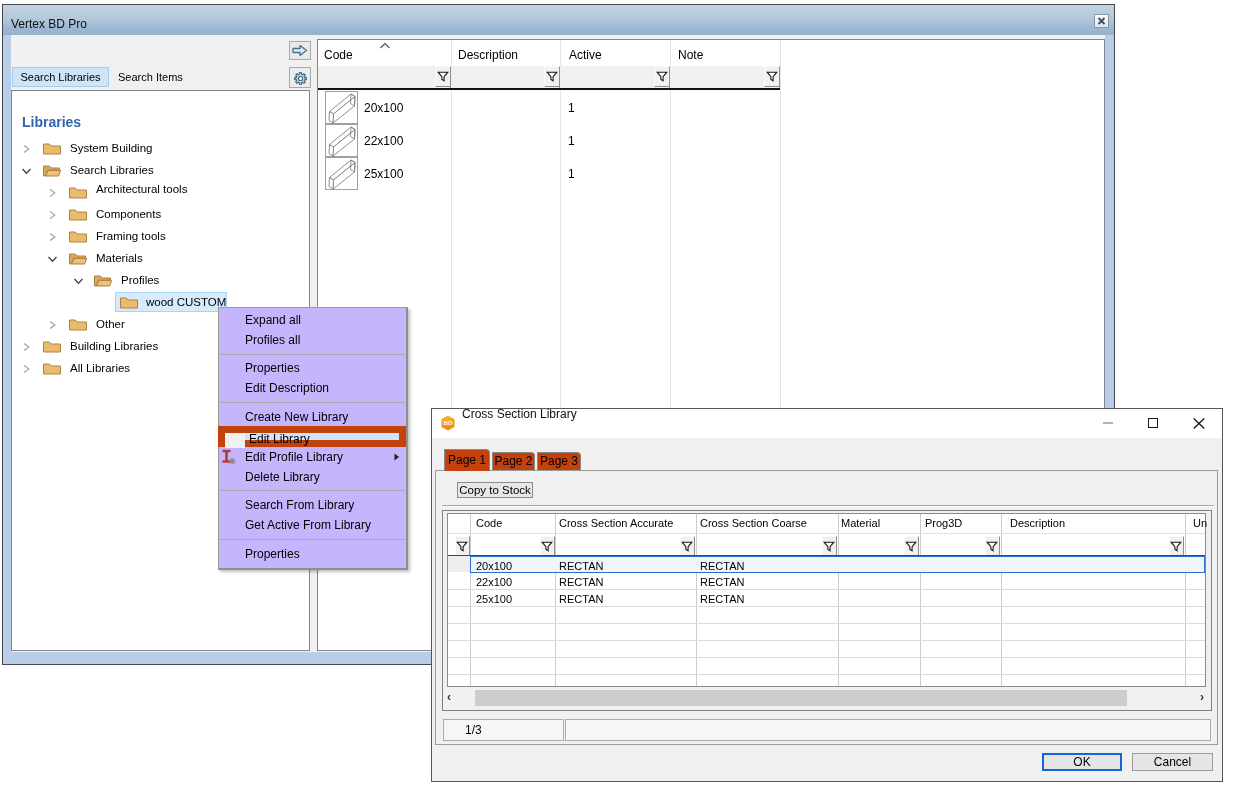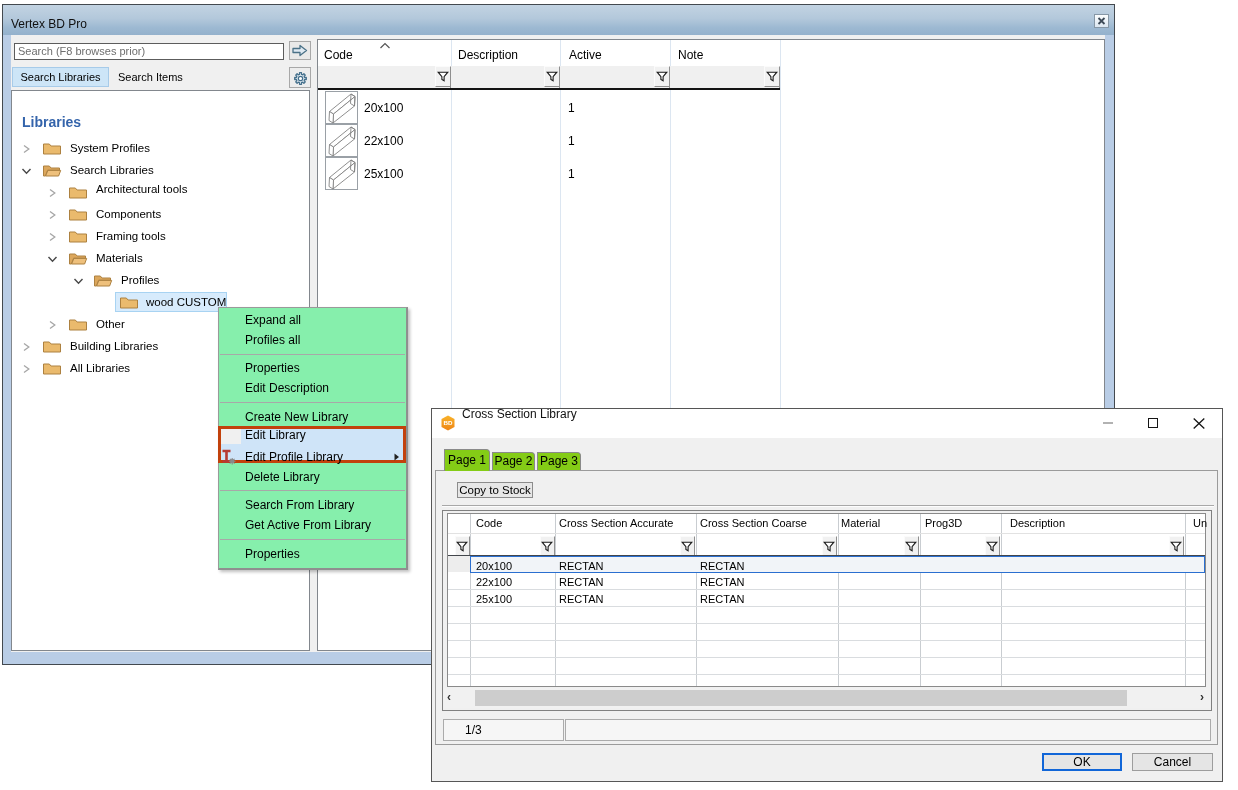--- a/index.html
+++ b/index.html
@@ -31,31 +31,31 @@
   
   #tablepanel{left:317px;top:39px;width:788px;height:612px;background:#fff;border:1px solid #82878d;box-sizing:border-box;}
   .colline{position:absolute;width:1px;top:40px;height:610px;background:#dce6f1;}
   .hdrtxt{position:absolute;top:48px;font-size:12px;color:#000;}
   .filtcell{position:absolute;top:66px;height:22px;background:#f0f0f0;border-right:1px solid #909090;box-sizing:border-box;}
   .funbtn{position:absolute;width:16px;height:21px;background:#f1f1f1;border:1px solid;border-color:#fbfbfb #8f8f8f #8f8f8f #fbfbfb;box-sizing:border-box;}
   #blackline{left:318px;top:88px;width:462px;height:2px;background:#131313;}
   .iconbox{position:absolute;left:325px;width:33px;height:33px;background:#fff;border:1px solid #9aa0a6;box-sizing:border-box;}
   .rowtxt{position:absolute;font-size:12px;}
   
-  #ctxmenu{left:218px;top:307px;width:190px;height:263px;background:#86efac;border:1px solid #9a9a9a;
+  #ctxmenu{left:218px;top:307px;width:190px;height:263px;background:#c4b5fd;border:1px solid #9a9a9a;
            border-right:2px solid #8f8f8f;border-bottom:2px solid #8f8f8f;
            box-sizing:border-box;box-shadow:2px 2px 3px rgba(0,0,0,0.25);}
   .mi{height:20px;line-height:20px;padding-left:26px;font-size:12px;white-space:nowrap;}
   .msep{height:1px;background:#a8a8a8;margin:3.7px 1px;}
   
   #dialog{left:431px;top:408px;width:792px;height:374px;background:#f0f0f0;border:1px solid #565656;box-sizing:border-box;}
   #dlgtitle{left:432px;top:409px;width:790px;height:29px;background:#ffffff;}
   #dlgtitletxt{left:462px;top:407px;font-size:12px;color:#111;}
   #pagepanel{left:435px;top:470px;width:783px;height:275px;background:#f0f0f0;border:1px solid #9b9b9b;box-sizing:border-box;}
-  .dtab{position:absolute;background:#84cc16;border:1px solid #8a8a8a;border-bottom:none;box-sizing:border-box;
+  .dtab{position:absolute;background:#c2410c;border:1px solid #8a8a8a;border-bottom:none;box-sizing:border-box;
         text-align:center;font-size:12px;border-top-right-radius:4px;}
   .dcol{position:absolute;width:1px;background:#c9cdd1;}
   .dhdr{position:absolute;top:517px;font-size:11px;}
   .dfun{position:absolute;width:15px;height:22px;background:#f1f1f1;border:1px solid;border-color:#fbfbfb #8f8f8f #8f8f8f #fbfbfb;box-sizing:border-box;}
   .drowline{position:absolute;height:1px;background:#d9dcdf;}
   .dtxt{position:absolute;font-size:11px;}
   .statcell{position:absolute;top:719px;height:22px;background:#f6f6f6;border:1px solid #ababab;box-sizing:border-box;
             font-size:12px;line-height:20px;}
   .btn{position:absolute;top:753px;width:81px;height:18px;background:#e5e5e5;border:1px solid #9d9d9d;
        box-sizing:border-box;text-align:center;line-height:16px;font-size:12px;}
@@ -66,21 +66,20 @@
 
   <div class="abs" id="mainwin"></div>
   <div class="abs" id="titlebar"></div>
   <div class="abs" id="title-text">Vertex BD Pro</div>
   <div class="abs" id="closebtn">
       <svg width="13" height="12" viewBox="0 0 13 12" style="position:absolute;left:0px;top:0px">
         <path d="M3.5,3 L9.5,9 M9.5,3 L3.5,9" stroke="#3d4a57" stroke-width="1.8"></path>
       </svg>
     </div>
   <div class="abs" id="content"></div>
-  <div class="abs" id="searchbox">Search (F8 browses prior)</div>
   <div class="abs" id="gobtn">
       <svg width="16" height="13" viewBox="0 0 16 13" style="position:absolute;left:2px;top:2px">
         <path d="M1,4.5 h7 V1.5 L14.5,6.5 L8,11.5 V8.5 H1 z" fill="#dfe9f2" stroke="#4a7187" stroke-width="1.3" stroke-linejoin="round"></path>
       </svg>
     </div>
   <div class="abs tabsel">Search Libraries</div>
   <div class="abs" id="tab2">Search Items</div>
   <div class="abs" id="gearbtn">
       <svg width="17" height="17" viewBox="0 0 24 24" style="position:absolute;left:2px;top:2px">
         <path d="M10.6,3.8 L13.4,3.8 L13.4,6.2 L15.2,6.9 L16.8,5.2 L18.8,7.2 L17.1,8.8 L17.8,10.6 L20.2,10.6 L20.2,13.4 L17.8,13.4 L17.1,15.2 L18.8,16.8 L16.8,18.8 L15.2,17.1 L13.4,17.8 L13.4,20.2 L10.6,20.2 L10.6,17.8 L8.8,17.1 L7.2,18.8 L5.2,16.8 L6.9,15.2 L6.2,13.4 L3.8,13.4 L3.8,10.6 L6.2,10.6 L6.9,8.8 L5.2,7.2 L7.2,5.2 L8.8,6.9 L10.6,6.2 Z" fill="#eef4f9" stroke="#45708c" stroke-width="1.8" stroke-linejoin="round"></path>
@@ -89,21 +88,21 @@
     </div>
   <div class="abs" id="treepanel"></div>
   <div class="abs" id="libhdr">Libraries</div>
   <div class="abs tsel"></div>
     <div class="abs" style="left:22px;top:143px"><svg width="9" height="10" viewBox="0 0 9 10">
         <path d="M2,1.5 L6.8,5 L2,8.5" stroke="#a6a6a6" fill="none" stroke-width="1.3"></path>
       </svg></div>
   <div class="abs" style="left:42px;top:141px"><svg width="20" height="15" viewBox="0 0 20 15">
         <path d="M1.5,13 V3 h5.8 l1.8,2 H18.5 v8 z" fill="#eaba6d" stroke="#ad8140" stroke-width="1"></path>
       </svg></div>
-  <div class="abs trow" style="left:70px;top:137px">System Profiles</div>
+  <div class="abs trow" style="left:70px;top:137px">System Building</div>
   <div class="abs" style="left:21px;top:165px"><svg width="11" height="10" viewBox="0 0 11 10">
         <path d="M1.5,3 L5.5,7.3 L9.5,3" stroke="#484848" fill="none" stroke-width="1.4"></path>
       </svg></div>
   <div class="abs" style="left:42px;top:163px"><svg width="20" height="15" viewBox="0 0 20 15">
         <path d="M1.5,13 V3 h5.8 l1.8,2 H17.5 v2.2 H5.6 L3.4,13 z" fill="#dca75c" stroke="#ad8140" stroke-width="1"></path>
         <path d="M3.6,13 L5.9,7.4 h12.8 L16.6,13 z" fill="#eec07c" stroke="#ad8140" stroke-width="1"></path>
       </svg></div>
   <div class="abs trow" style="left:70px;top:159px">Search Libraries</div>
   <div class="abs" style="left:48px;top:187px"><svg width="9" height="10" viewBox="0 0 9 10">
         <path d="M2,1.5 L6.8,5 L2,8.5" stroke="#a6a6a6" fill="none" stroke-width="1.3"></path>
@@ -238,21 +237,21 @@
   <div class="abs" id="ctxmenu">
   <div style="padding-top:2px">
   <div class="mi">Expand all</div>
   <div class="mi">Profiles all</div>
   <div class="msep"></div>
   <div class="mi">Properties</div>
   <div class="mi">Edit Description</div>
   <div class="msep"></div>
   <div class="mi">Create New Library</div>
   <div class="mi" style="position:relative;">
-          <div style="position:absolute;left:-1px;top:-1px;width:188px;height:37px;border:3px solid #c2410c;box-sizing:border-box;background:#cfe4f8;">
+          <div style="position:absolute;left:-1px;top:-1px;width:188px;height:21px;border:7px solid #c2410c;box-sizing:border-box;background:#cfe4f8;">
             <div style="position:absolute;left:0;top:0;width:20px;height:15px;background:#f0f0f0;"></div>
             <div style="position:absolute;left:24px;top:-1px;height:15px;line-height:15px;font-size:12px;">Edit Library</div>
           </div>
         </div>
   <div class="mi" style="position:relative;">Edit Profile Library<svg width="16" height="17" viewBox="0 0 16 17" style="position:absolute;left:2px;top:2px">
             <path d="M1.5,2 h8 M1.5,12.5 h8 M5.5,2 v10.5" stroke="#b63a34" fill="none" stroke-width="2.6"></path>
             <path d="M14.5,11.6 L14.5,12.8 L13.3,12.7 L13.1,13.4 L14.0,14.2 L13.2,15.0 L12.4,14.1 L11.7,14.3 L11.8,15.5 L10.6,15.5 L10.7,14.3 L10.0,14.1 L9.2,15.0 L8.4,14.2 L9.3,13.4 L9.1,12.7 L7.9,12.8 L7.9,11.6 L9.1,11.7 L9.3,11.0 L8.4,10.2 L9.2,9.4 L10.0,10.3 L10.7,10.1 L10.6,8.9 L11.8,8.9 L11.7,10.1 L12.4,10.3 L13.2,9.4 L14.0,10.2 L13.1,11.0 L13.3,11.7 Z" fill="#8a8a8a"></path>
           </svg><svg width="6" height="8" viewBox="0 0 6 8" style="position:absolute;right:6px;top:6px">
             <path d="M0.5,0.5 L5,4 L0.5,7.5 z" fill="#222"></path>
           </svg></div>

